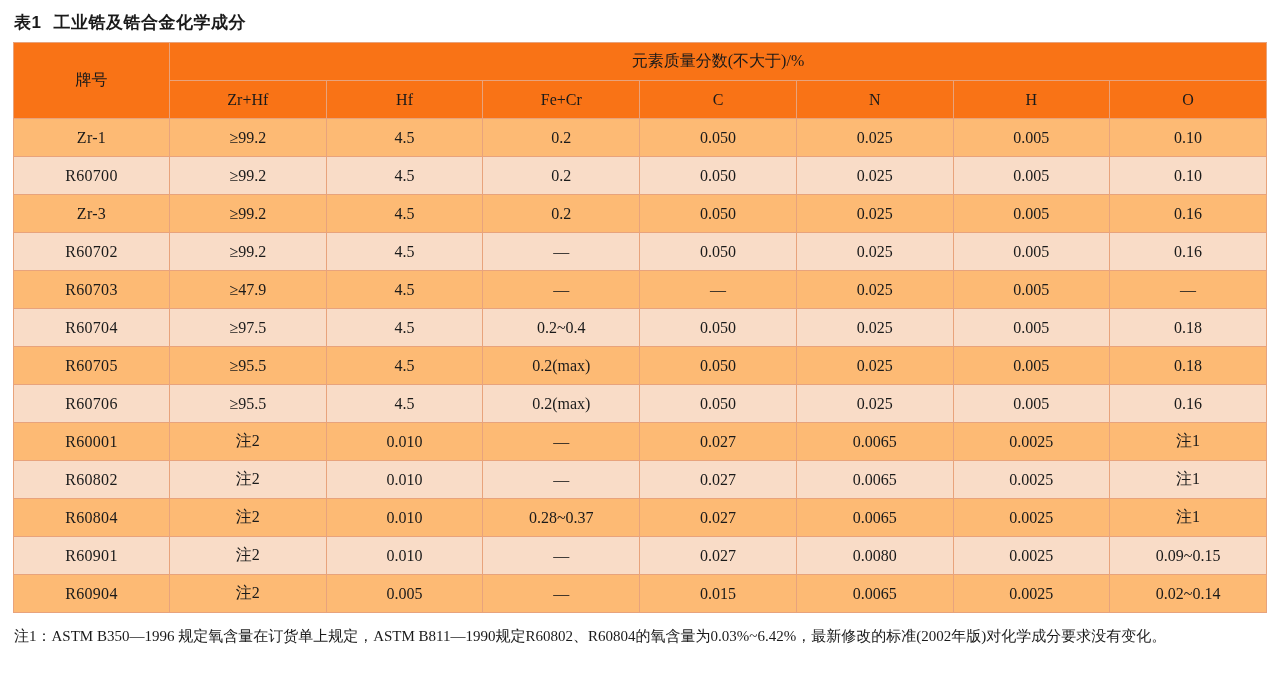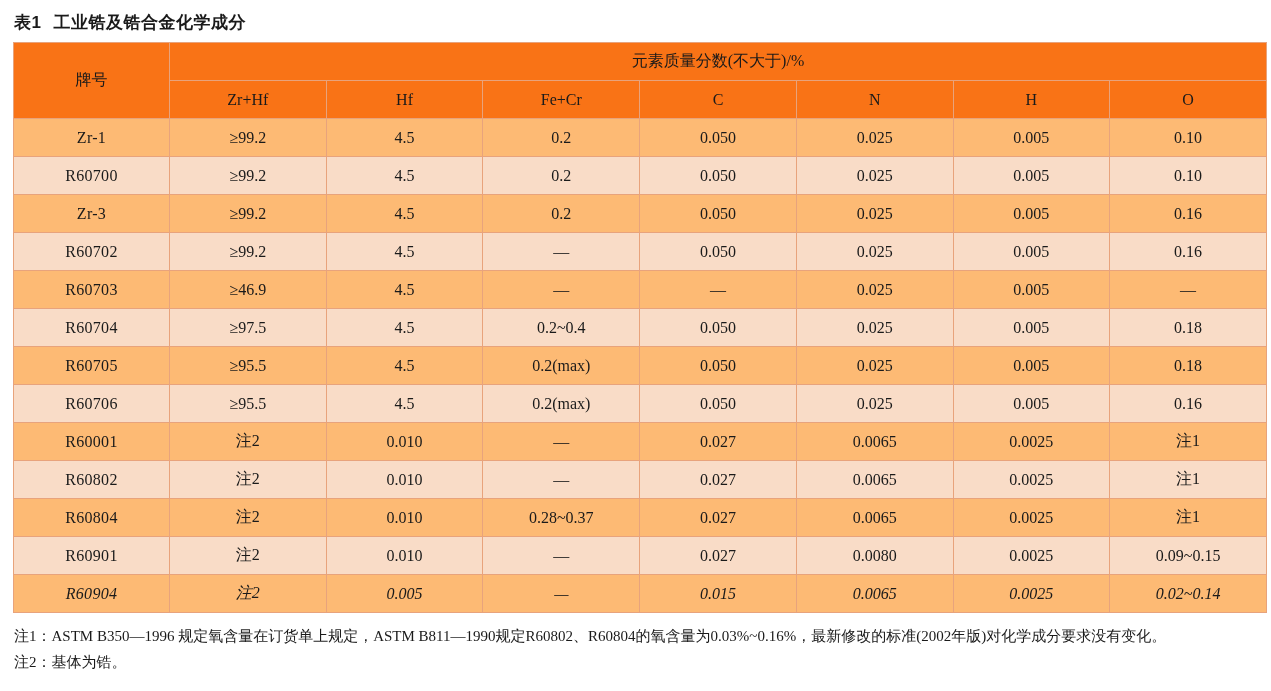--- a/index.html
+++ b/index.html
@@ -58,21 +58,20 @@
     background: #f9dcc7;
   }
   table.spec tbody tr.alt td {
     background: #fdba74;
   }
   .top-rule td, .top-rule th {
     border-top: 2px solid #d9714a;
   }
   .bottom-rule td {
     border-bottom: 2px solid #d9714a;
-    font-style: italic;
   }
   .group-head {
     font-size: 16px;
   }
   .notes {
     margin: 10px 6px 0 6px;
     font-size: 15px;
     line-height: 26px;
     text-align: justify;
   }
@@ -144,21 +143,21 @@
         <td>≥99.2</td>
         <td>4.5</td>
         <td>—</td>
         <td>0.050</td>
         <td>0.025</td>
         <td>0.005</td>
         <td>0.16</td>
       </tr>
       <tr class="alt">
         <td class="brand-cell">R60703</td>
-        <td>≥46.9</td>
+        <td>≥47.9</td>
         <td>4.5</td>
         <td>—</td>
         <td>—</td>
         <td>0.025</td>
         <td>0.005</td>
         <td>—</td>
       </tr>
       <tr>
         <td class="brand-cell">R60704</td>
         <td>≥97.5</td>
@@ -236,17 +235,16 @@
         <td>—</td>
         <td>0.015</td>
         <td>0.0065</td>
         <td>0.0025</td>
         <td>0.02~0.14</td>
       </tr>
     </tbody>
   </table>
 
   <div class="notes">
-    <p>注1：ASTM B350—1996 规定氧含量在订货单上规定，ASTM B811—1990规定R60802、R60804的氧含量为0.03%~0.16%，最新修改的标准(2002年版)对化学成分要求没有变化。</p>
-    <p>注2：基体为锆。</p>
+    <p>注1：ASTM B350—1996 规定氧含量在订货单上规定，ASTM B811—1990规定R60802、R60804的氧含量为0.03%~6.42%，最新修改的标准(2002年版)对化学成分要求没有变化。</p>
   </div>
 
 </div>
 
 </body></html>

